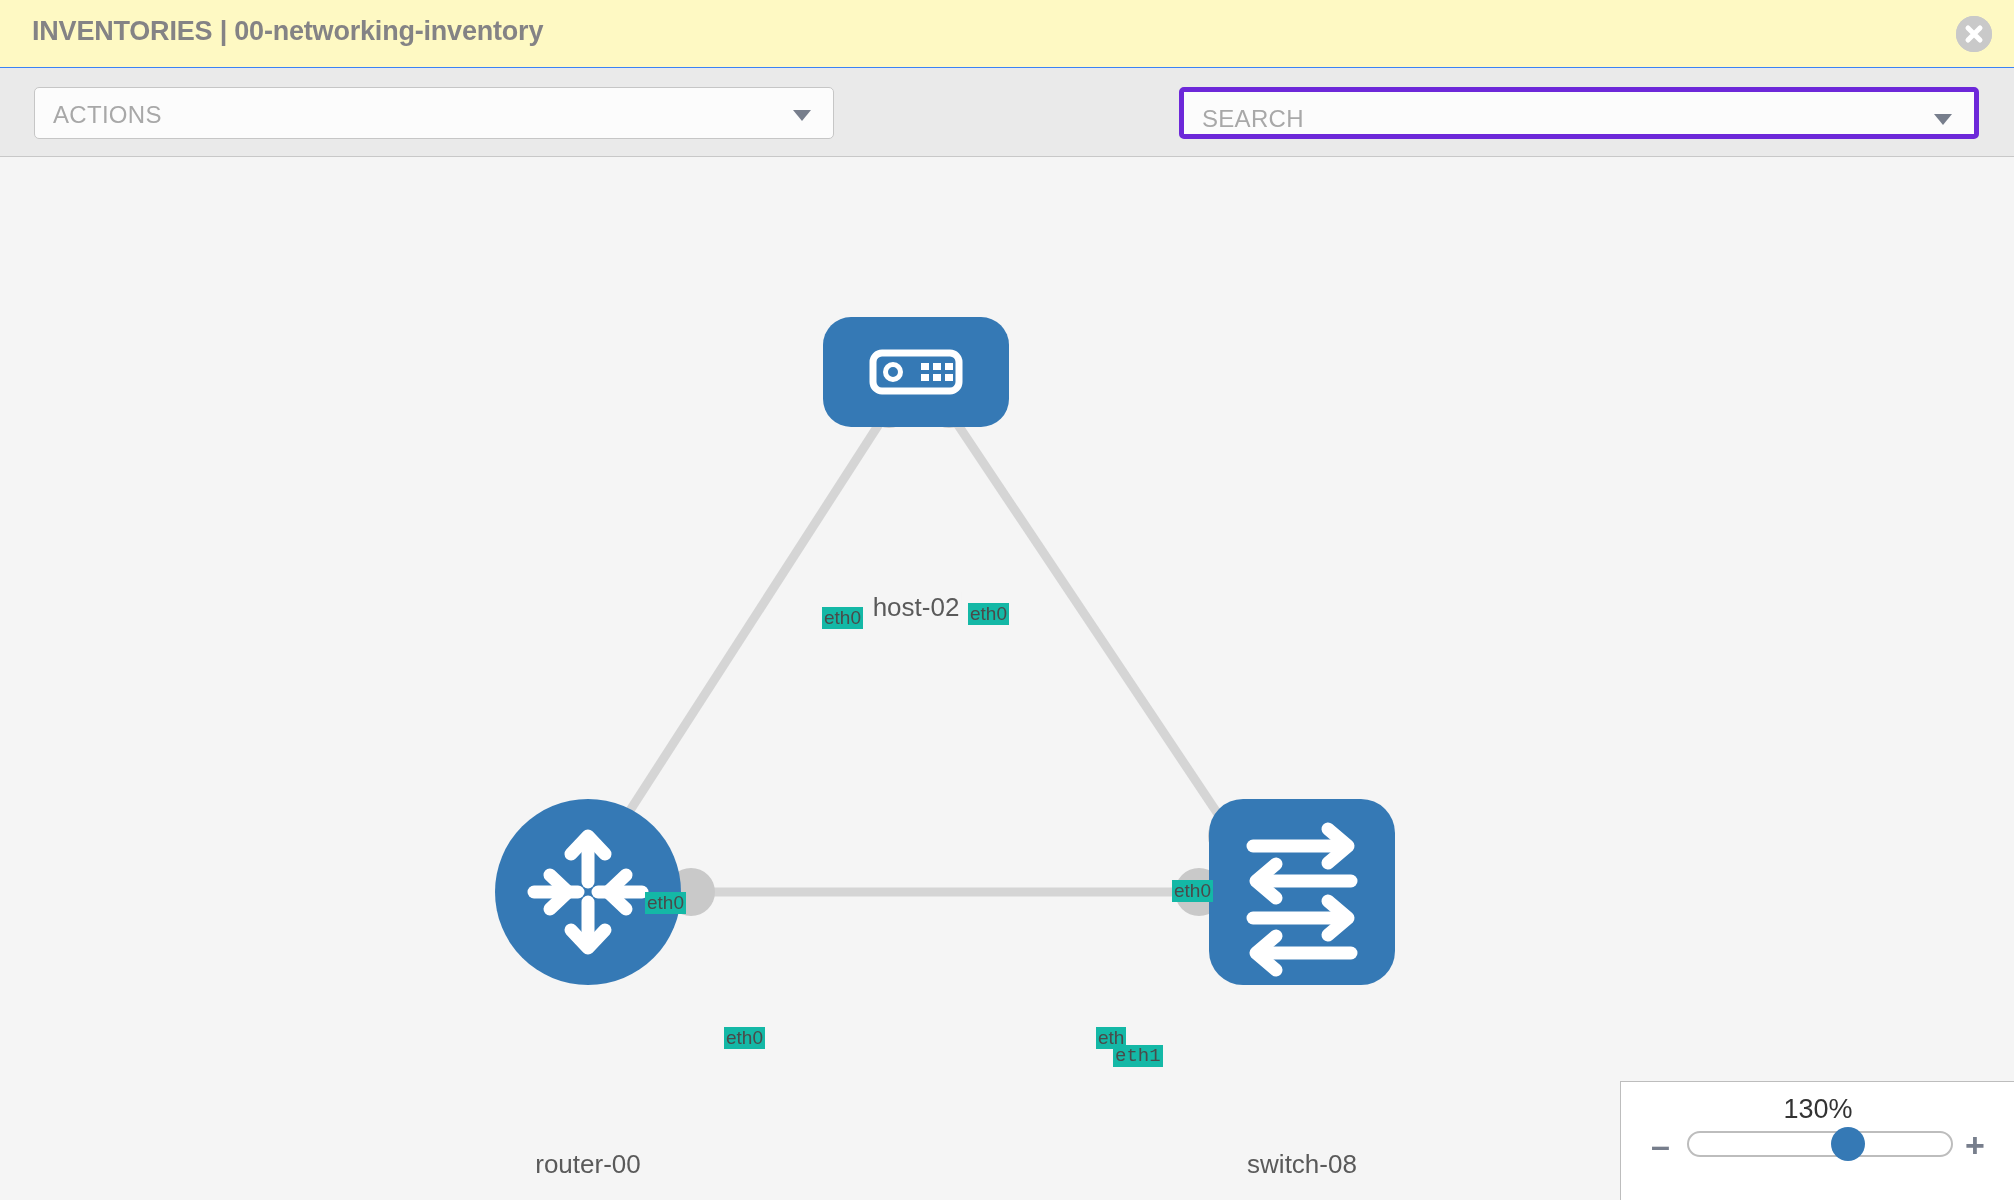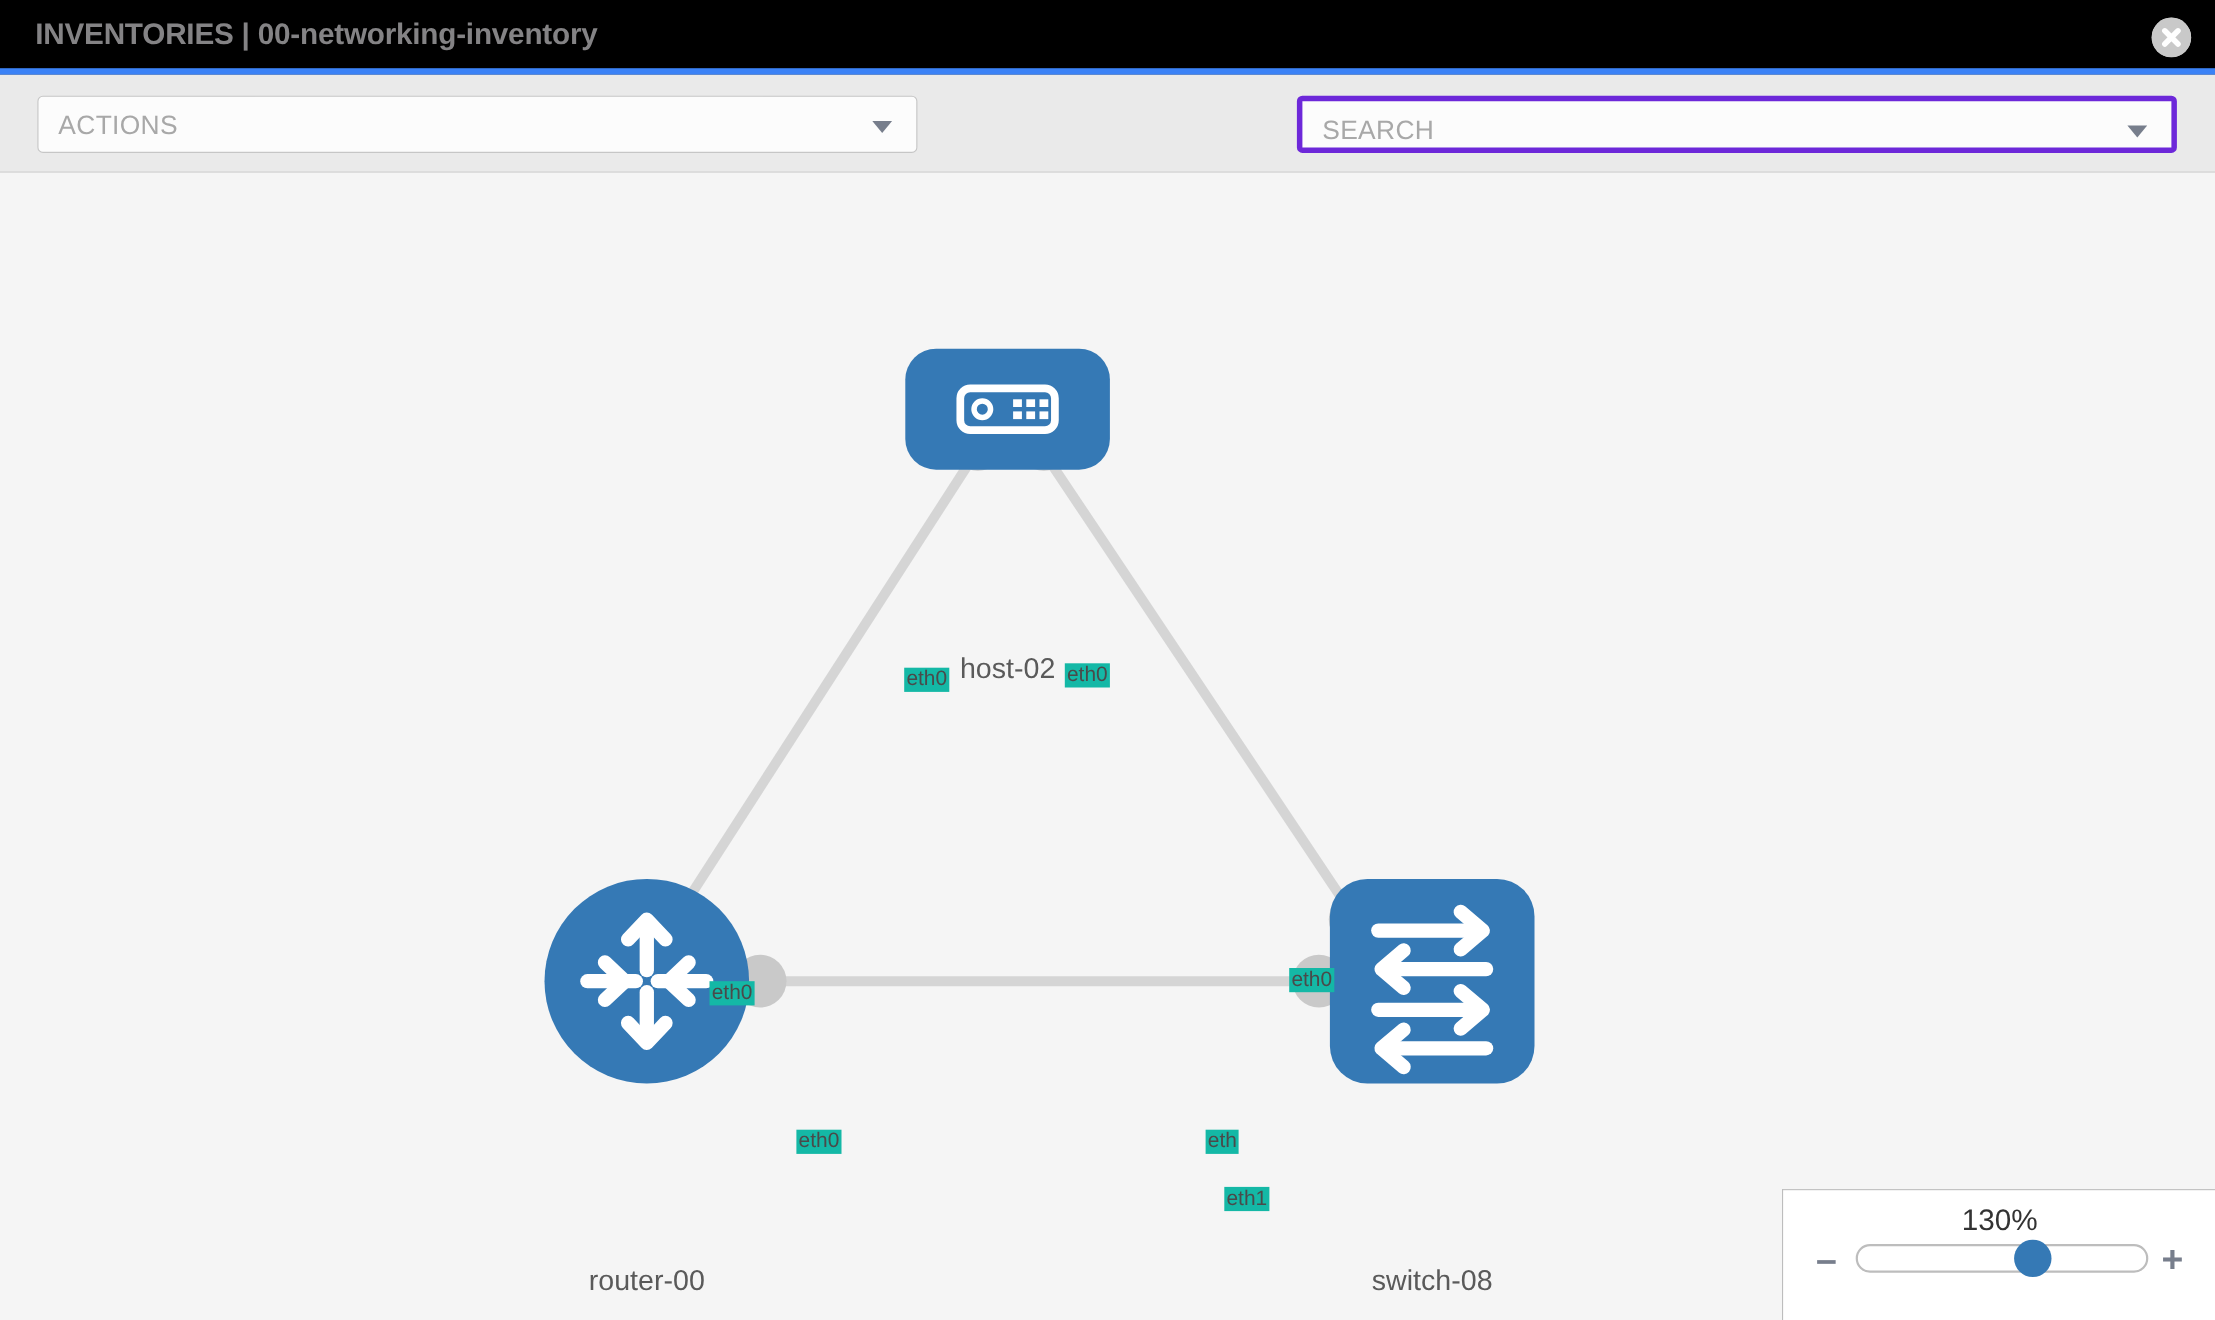--- a/index.html
+++ b/index.html
@@ -18,22 +18,22 @@
     height: 1200px;
     background: #f5f5f5;
   }
 
   
   .header {
     position: absolute;
     top: 0; left: 0;
     width: 2014px;
     height: 68px;
-    background: #000000;
-    border-bottom: 6px solid #3b82f6;
+    background: #fef9c3;
+    border-bottom: 1px solid #3b82f6;
     box-sizing: border-box;
   }
   .page-title {
     position: absolute;
     left: 32px;
     top: 16px;
     font-size: 27px;
     font-weight: bold;
     color: #848385;
     letter-spacing: -0.2px;
@@ -316,21 +316,21 @@
     <div class="node-label" style="left:916px; top:435px;">host-02</div>
     <div class="node-label" style="left:588px; top:992px;">router-00</div>
     <div class="node-label" style="left:1302px; top:992px;">switch-08</div>
 
     <div class="edge-label" style="left:822px; top:450px;">eth0</div>
     <div class="edge-label" style="left:968px; top:446px;">eth0</div>
     <div class="edge-label" style="left:645px; top:735px;">eth0</div>
     <div class="edge-label" style="left:1172px; top:723px;">eth0</div>
     <div class="edge-label" style="left:724px; top:870px;">eth0</div>
     <div class="edge-label" style="left:1096px; top:870px;">eth</div>
-    <div class="edge-label" style="left:1113px; top:922px;">eth1</div>
+    <div class="edge-label" style="left:1113px; top:888px;font-family:Liberation Mono, monospace;">eth1</div>
   </div>
 
   <div class="zoom-panel">
     <div class="zoom-value">130%</div>
     <div class="zoom-minus">–</div>
     <div class="zoom-track"></div>
     <div class="zoom-thumb" style="left: 209.84px;"></div>
     <div class="zoom-plus">+</div>
   </div>
 

